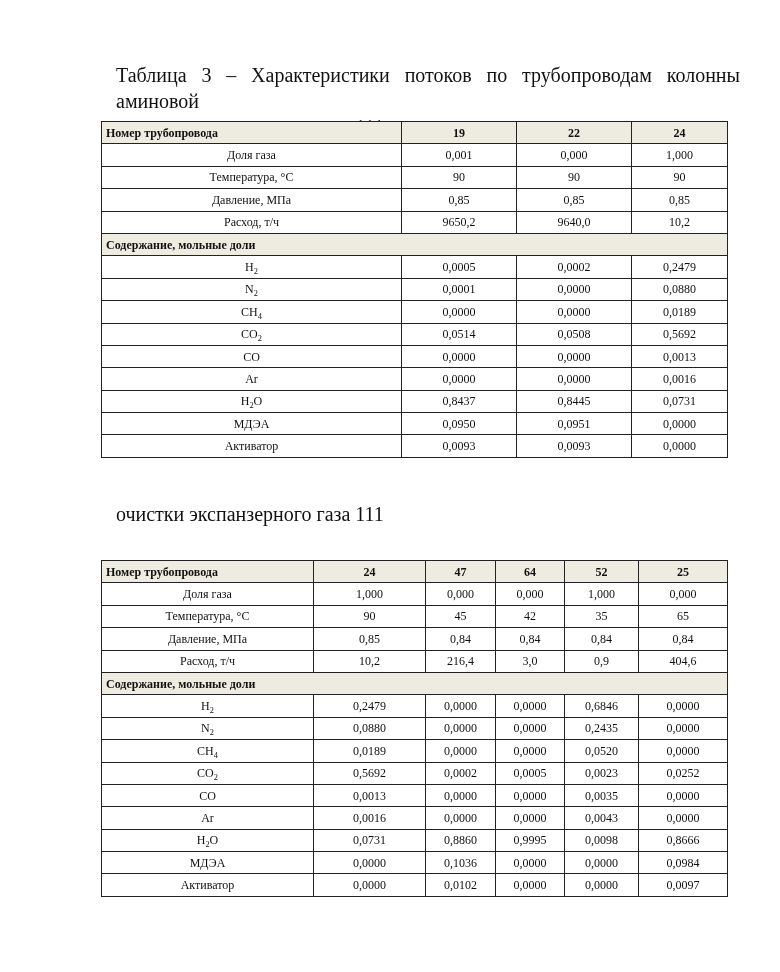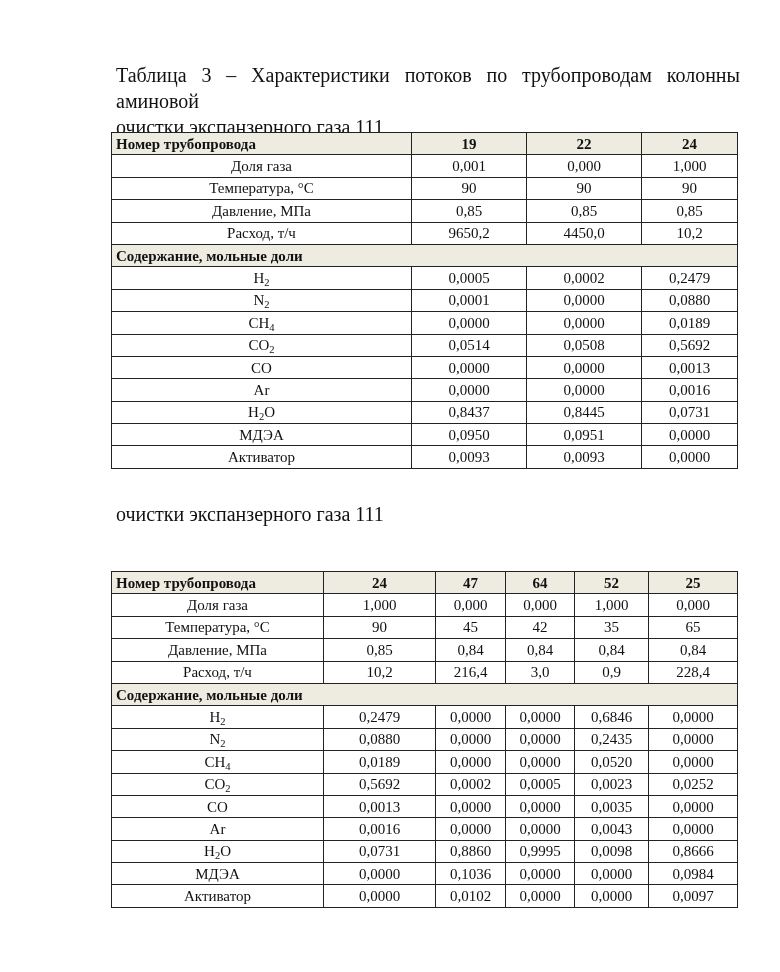--- a/index.html
+++ b/index.html
@@ -4,22 +4,22 @@
   <style>
     html, body { margin: 0; padding: 0; background: #ffffff; }
     body { width: 780px; height: 972px; position: relative; overflow: hidden;
            font-family: "Liberation Serif", "DejaVu Serif", serif; color: #111; }
     .caption { position: absolute; left: 92px; width: 624px; font-size: 20px; line-height: 26px;
                text-align: justify; margin-left: 24px; }
     .caption .l1 { display: block; text-align-last: justify; }
     .caption .l2 { display: block; }
     #cap3 { top: 62px; }
     #cap4 { top: 501px; }
-    table { position: absolute; left: 111px; border-collapse: collapse; font-size: 15px;
-            table-layout: fixed; margin-top: 11px; }
+    table { position: absolute; left: 101px; border-collapse: collapse; font-size: 12px;
+            table-layout: fixed; }
     #t3 { top: 121px; width: 626px; }
     #t4 { top: 560px; width: 626px; }
     td, th { border: 1.3px solid #222; padding: 0 4px; height: 21.4px; line-height: 20px;
              white-space: nowrap; overflow: hidden; }
     th { font-weight: bold; background: #eeece1; }
     th.first { text-align: left; }
     td.lbl { text-align: center; font-weight: normal; }
     td.num { text-align: center; }
     tr.section th { text-align: left; }
     sub { font-size: 70%; vertical-align: -3px; line-height: 0; }
@@ -59,21 +59,21 @@
       </tr>
       <tr>
         <td class="lbl">Давление, МПа</td>
         <td class="num">0,85</td>
         <td class="num">0,85</td>
         <td class="num">0,85</td>
       </tr>
       <tr>
         <td class="lbl">Расход, т/ч</td>
         <td class="num">9650,2</td>
-        <td class="num">4450,0</td>
+        <td class="num">9640,0</td>
         <td class="num">10,2</td>
       </tr>
       <tr class="section">
         <th colspan="4">Содержание, мольные доли</th>
       </tr>
       <tr>
         <td class="lbl"><span>H</span><sub>2</sub></td>
         <td class="num">0,0005</td>
         <td class="num">0,0002</td>
         <td class="num">0,2479</td>
@@ -173,21 +173,21 @@
         <td class="num">0,84</td>
         <td class="num">0,84</td>
         <td class="num">0,84</td>
       </tr>
       <tr>
         <td class="lbl">Расход, т/ч</td>
         <td class="num">10,2</td>
         <td class="num">216,4</td>
         <td class="num">3,0</td>
         <td class="num">0,9</td>
-        <td class="num">228,4</td>
+        <td class="num">404,6</td>
       </tr>
       <tr class="section">
         <th colspan="6">Содержание, мольные доли</th>
       </tr>
       <tr>
         <td class="lbl"><span>H</span><sub>2</sub></td>
         <td class="num">0,2479</td>
         <td class="num">0,0000</td>
         <td class="num">0,0000</td>
         <td class="num">0,6846</td>

